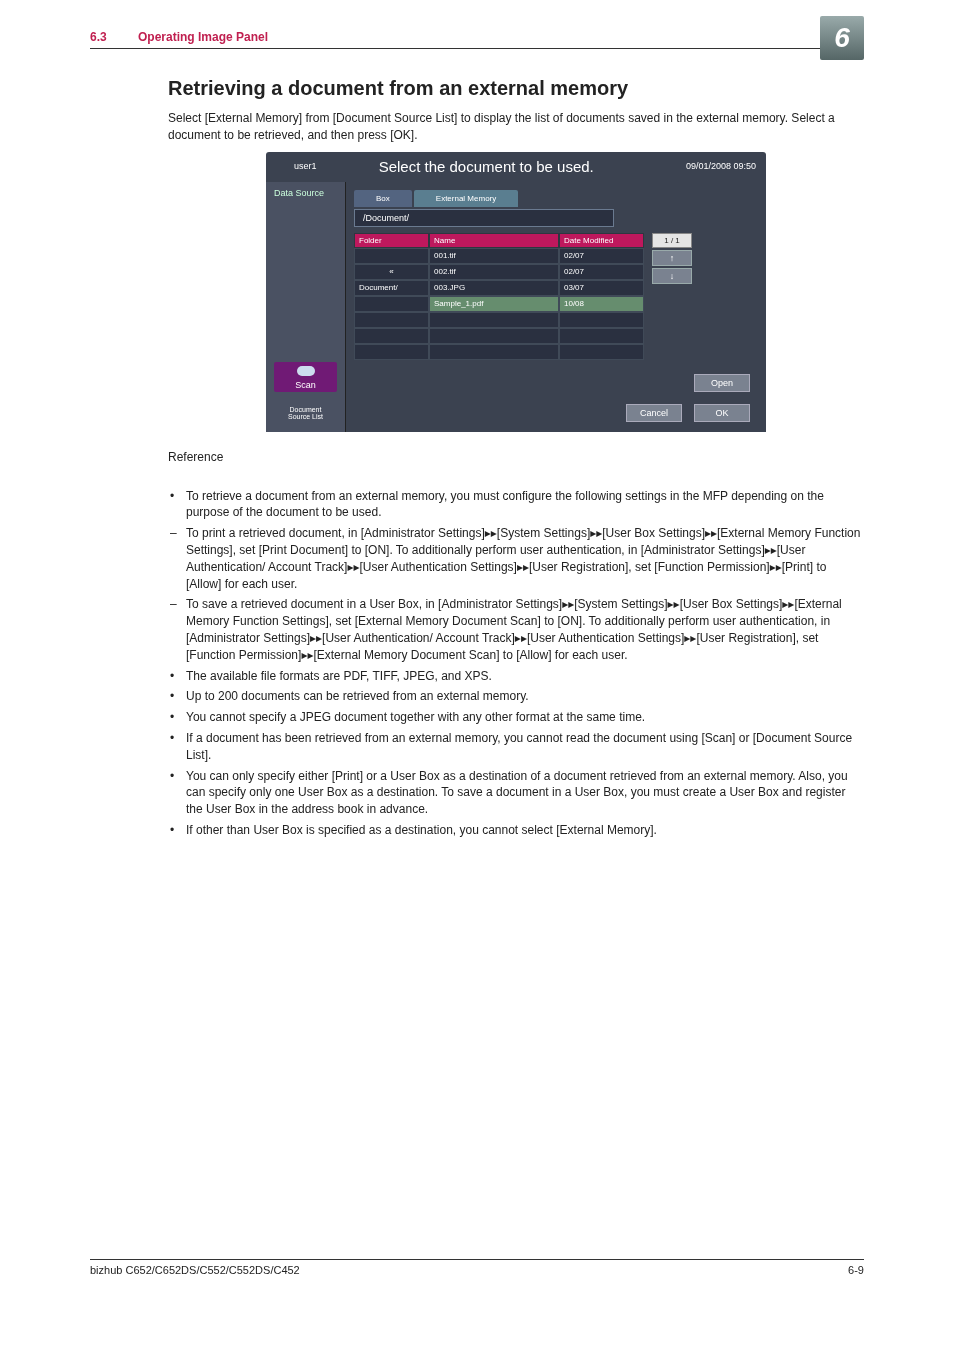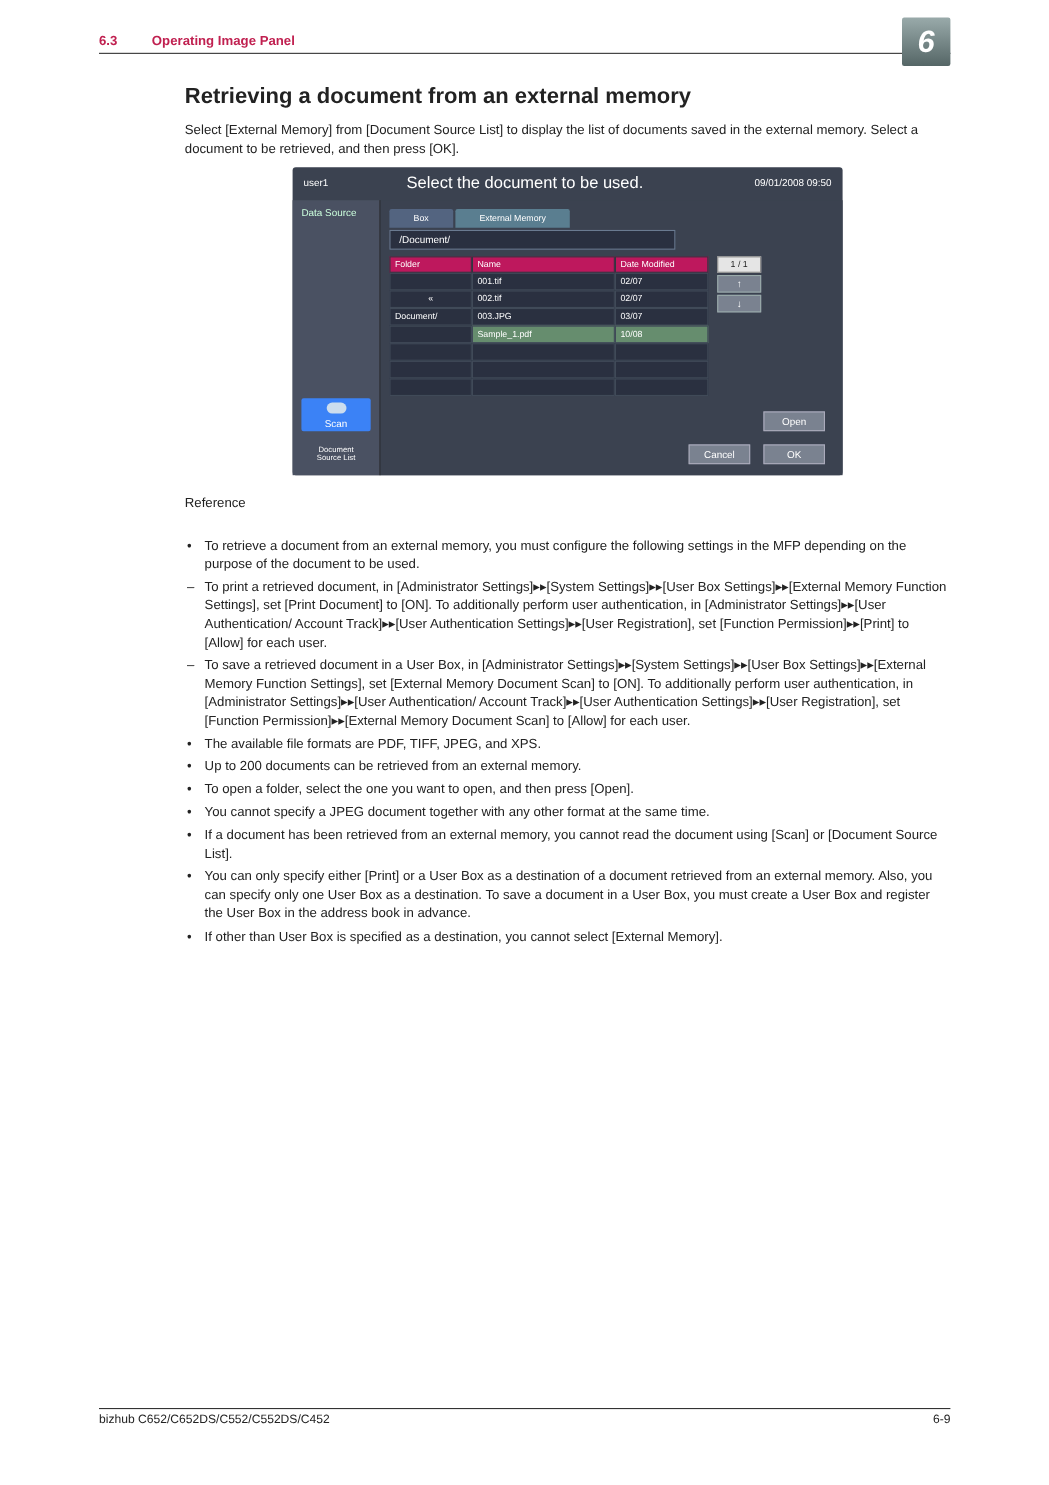--- a/index.html
+++ b/index.html
@@ -43,33 +43,33 @@
   .para { font-size: 12px; line-height: 1.4; margin-bottom: 8px; }
   .screenshot {
     width: 500px; height: 280px;
     margin: 8px auto 18px auto;
     background: #3b4250;
     border-radius: 3px;
     position: relative;
     color: #fff;
     font-size: 9px;
   }
-  .ss-top { display: flex; align-items: center; justify-content: flex-end; padding: 6px 10px 4px 10px; }
+  .ss-top { display: flex; align-items: center; justify-content: flex-end; padding: 6px 10px 4px 28px; }
   .ss-user { color: #fff; font-size: 9px; }
   .ss-title { color: #fff; font-size: 15px; text-align: center; flex: 1; margin-left: -30px; }
   .ss-date { color: #fff; font-size: 9px; }
   .ss-sidebar {
     position: absolute; left: 0; top: 30px; bottom: 0; width: 80px;
     background: #4a5162;
     border-right: 1px solid #222;
   }
   .ss-sidelabel { color: #cfd; font-size: 9px; padding: 6px 8px; }
   .ss-scanbtn {
     position: absolute; bottom: 40px; left: 8px; right: 8px;
-    height: 30px; background: #3b82f6; border-radius: 2px;
+    height: 30px; background: #701a75; border-radius: 2px;
     display: flex; align-items: flex-end; justify-content: center;
     padding-bottom: 2px; font-size: 9px;
   }
   .ss-scanicon { position: absolute; top: 4px; left: 50%; transform: translateX(-50%); width: 18px; height: 10px; background: #cde; border-radius: 6px; }
   .ss-docbtn {
     position: absolute; bottom: 4px; left: 8px; right: 8px; height: 30px;
     display: flex; flex-direction: column; align-items: center; justify-content: center; font-size: 7px; line-height: 1;
   }
   .ss-main { position: absolute; left: 80px; right: 0; top: 30px; bottom: 0; background: #3b4250; padding: 8px; }
   .ss-tabs { display: flex; gap: 2px; margin-bottom: 2px; }
@@ -201,21 +201,20 @@
     <ul class="bullets">
       <li>To retrieve a document from an external memory, you must configure the following settings in the MFP depending on the purpose of the document to be used.</li>
     </ul>
     <ul class="dashes">
       <li>To print a retrieved document, in [Administrator Settings]▸▸[System Settings]▸▸[User Box Settings]▸▸[External Memory Function Settings], set [Print Document] to [ON]. To additionally perform user authentication, in [Administrator Settings]▸▸[User Authentication/ Account Track]▸▸[User Authentication Settings]▸▸[User Registration], set [Function Permission]▸▸[Print] to [Allow] for each user.</li>
       <li>To save a retrieved document in a User Box, in [Administrator Settings]▸▸[System Settings]▸▸[User Box Settings]▸▸[External Memory Function Settings], set [External Memory Document Scan] to [ON].  To additionally perform user authentication, in [Administrator Settings]▸▸[User Authentication/ Account Track]▸▸[User Authentication Settings]▸▸[User Registration], set [Function Permission]▸▸[External Memory Document Scan] to [Allow] for each user.</li>
     </ul>
     <ul class="bullets">
       <li>The available file formats are PDF, TIFF, JPEG, and XPS.</li>
       <li>Up to 200 documents can be retrieved from an external memory.</li>
-      <li>To open a folder, select the one you want to open, and then press [Open].</li>
       <li>You cannot specify a JPEG document together with any other format at the same time.</li>
       <li>If a document has been retrieved from an external memory, you cannot read the document using [Scan] or [Document Source List].</li>
       <li>You can only specify either [Print] or a User Box as a destination of a document retrieved from an external memory. Also, you can specify only one User Box as a destination. To save a document in a User Box, you must create a User Box and register the User Box in the address book in advance.</li>
       <li>If other than User Box is specified as a destination, you cannot select [External Memory].</li>
     </ul>
   </div>
 
   <div class="footer">
     <span>bizhub C652/C652DS/C552/C552DS/C452</span>
     <span>6-9</span>

